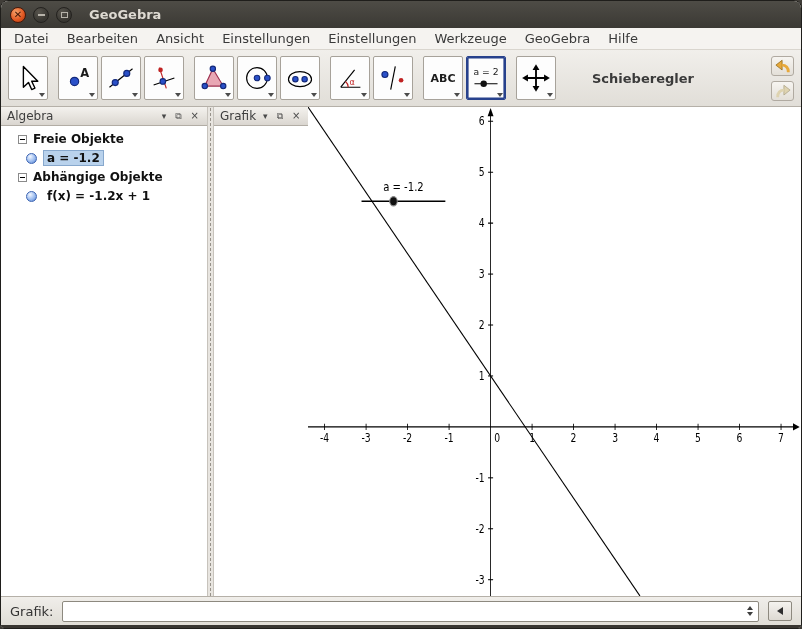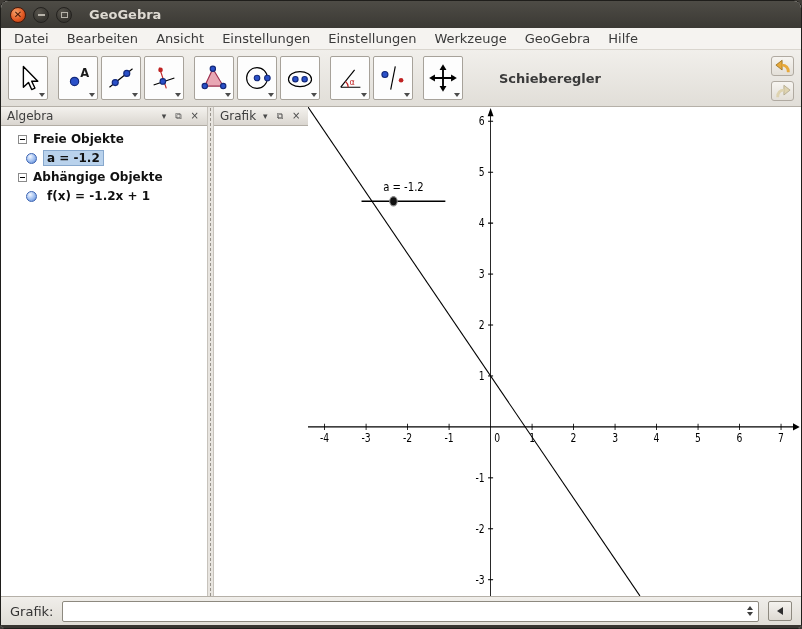--- a/index.html
+++ b/index.html
@@ -193,20 +193,34 @@
       <div class="tool-btn">
         <svg width="30" height="30" viewBox="0 0 26 26">
           <line x1="15" y1="3" x2="11" y2="23" stroke="#000"></line>
           <circle cx="6" cy="10" r="2.6" fill="#2a50c8" stroke="#14297a"></circle>
           <circle cx="20" cy="15" r="2" fill="#c02222"></circle>
         </svg>
         <span class="dd"></span>
       </div>
     </div>
 
+    <div class="tool-group">
+      <div class="tool-btn">
+        <span class="abc-label">ABC</span>
+        <span class="dd"></span>
+      </div>
+      <div class="tool-btn selected">
+        <svg width="30" height="30" viewBox="0 0 26 26">
+          <text x="13" y="10" font-size="8" text-anchor="middle" fill="#1b1b1b">a = 2</text>
+          <line x1="3" y1="18" x2="23" y2="18" stroke="#000"></line>
+          <circle cx="11" cy="18" r="2.8" fill="#111"></circle>
+        </svg>
+        <span class="dd"></span>
+      </div>
+    </div>
 
     <div class="tool-group">
       <div class="tool-btn">
         <svg width="30" height="30" viewBox="0 0 26 26">
           <line x1="13" y1="5" x2="13" y2="21" stroke="#000" stroke-width="1.6"></line>
           <line x1="5" y1="13" x2="21" y2="13" stroke="#000" stroke-width="1.6"></line>
           <polygon points="13,1 10,6 16,6" fill="#000"></polygon>
           <polygon points="13,25 10,20 16,20" fill="#000"></polygon>
           <polygon points="1,13 6,10 6,16" fill="#000"></polygon>
           <polygon points="25,13 20,10 20,16" fill="#000"></polygon>

